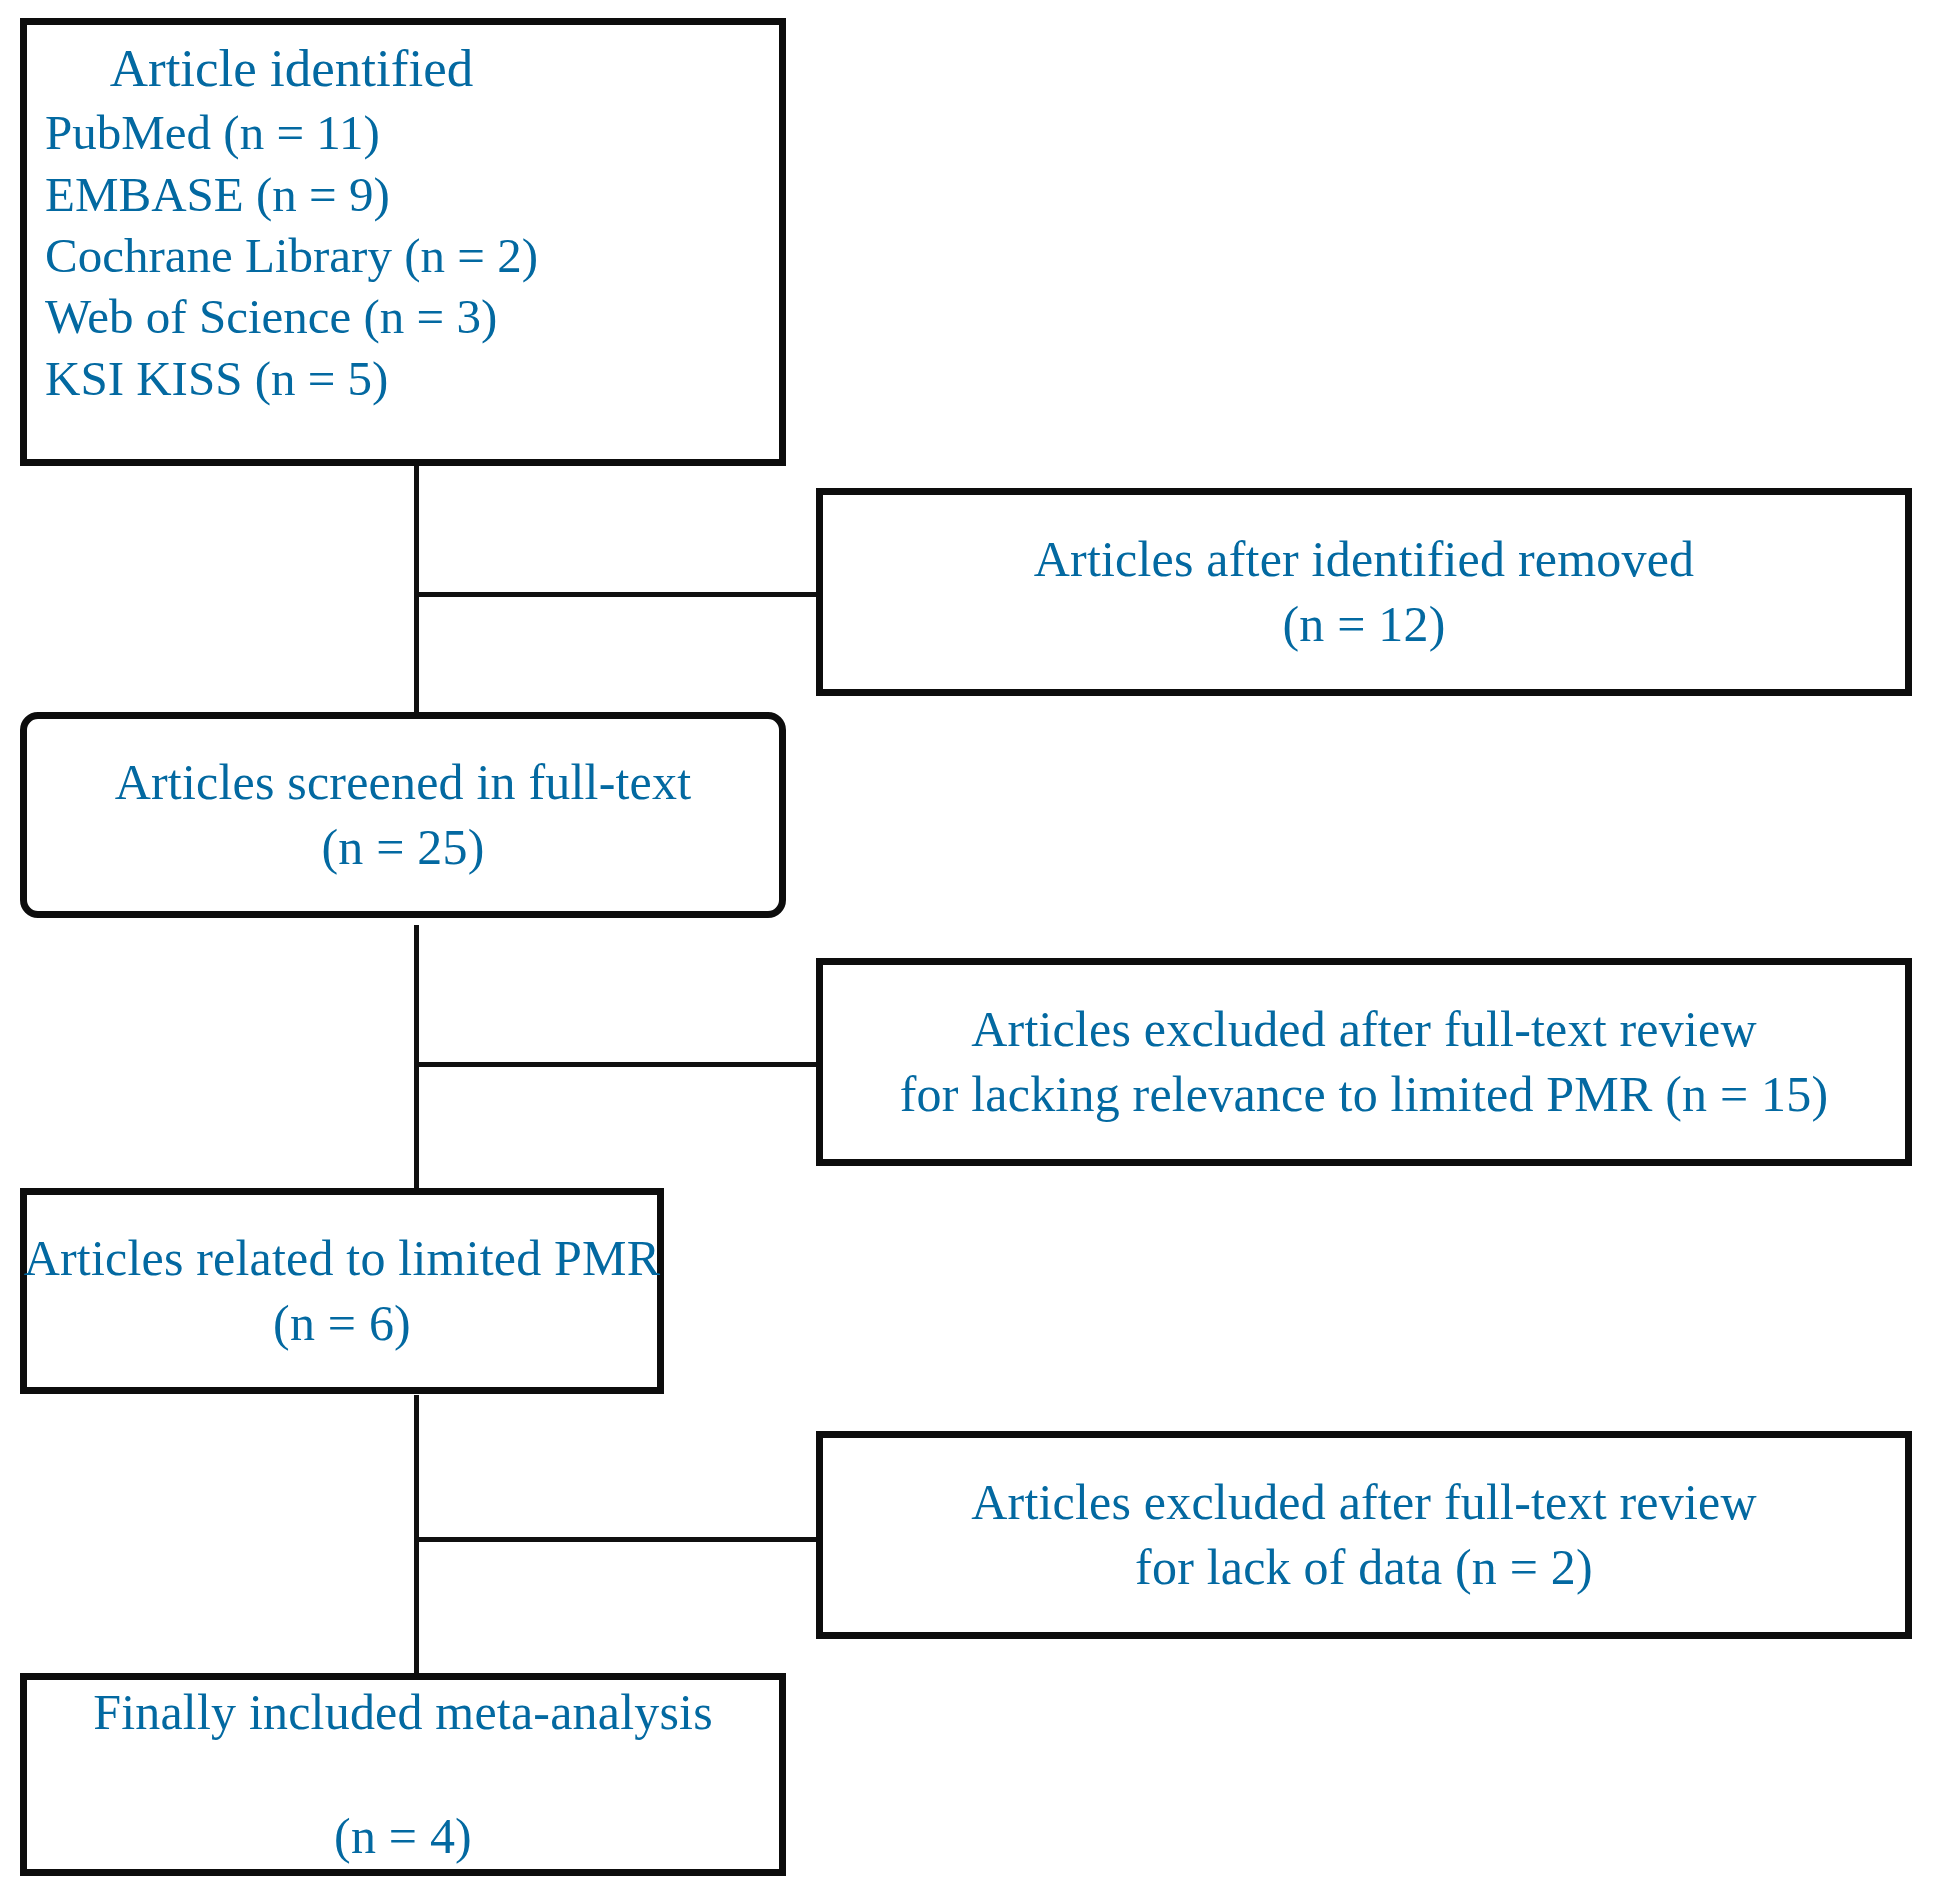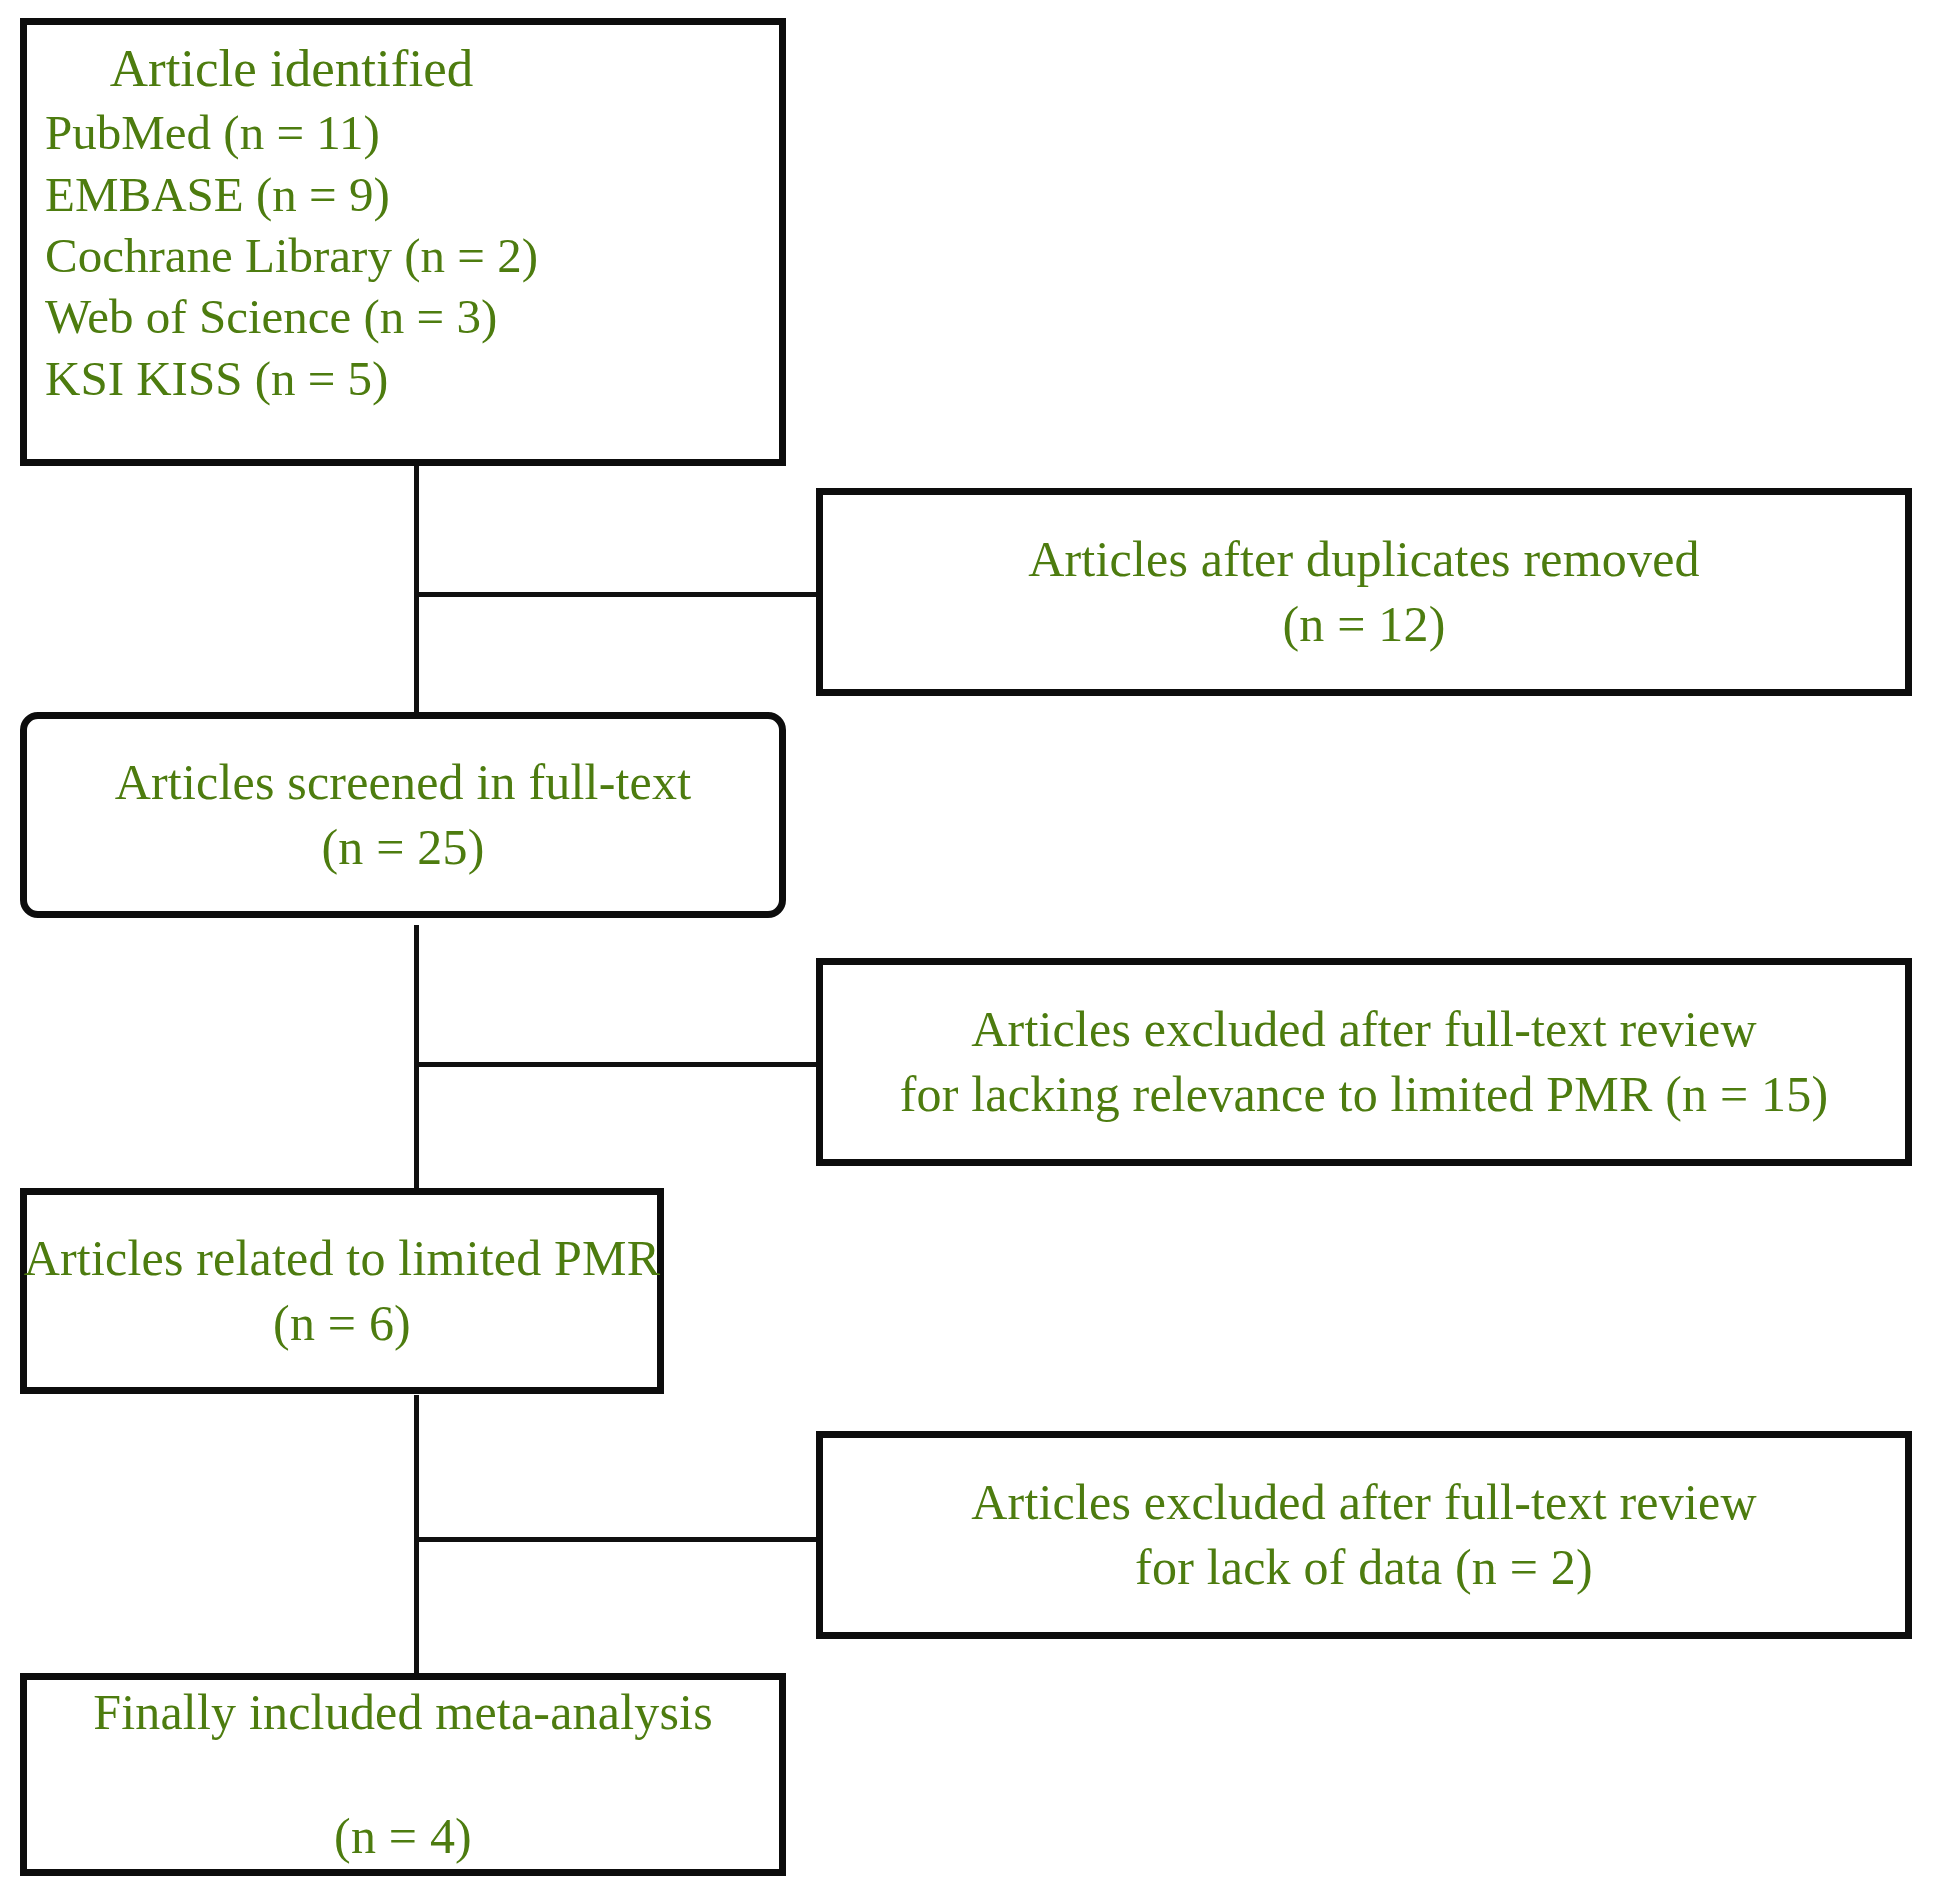--- a/index.html
+++ b/index.html
@@ -6,21 +6,21 @@
     margin: 0;
     padding: 0;
     background: #ffffff;
   }
   #canvas {
     position: relative;
     width: 1952px;
     height: 1900px;
     background: #ffffff;
     font-family: "Liberation Serif", "DejaVu Serif", serif;
-    color: #4d7c0f;
+    color: #0369a1;
     overflow: hidden;
   }
 
   
   .flow-box {
     position: absolute;
     box-sizing: border-box;
     background: #ffffff;
     border: 7.3px solid #0d0d0d;
     display: flex;
@@ -90,21 +90,21 @@
       <div class="heading">Article identified</div>
       <div class="src-line">PubMed (n = 11)</div>
       <div class="src-line">EMBASE (n = 9)</div>
       <div class="src-line">Cochrane Library (n = 2)</div>
       <div class="src-line">Web of Science (n = 3)</div>
       <div class="src-line">KSI KISS (n = 5)</div>
     </div>
   </div>
 
   <div class="flow-box" style="left:816px; top:488px; width:1096px; height:208px;">
-    <div class="box-line">Articles after duplicates removed</div>
+    <div class="box-line">Articles after identified removed</div>
     <div class="box-line">(n = 12)</div>
   </div>
 
   <div class="flow-box" style="left:20px; top:712px; width:766px; height:206px;border-radius:18px;">
     <div class="box-line">Articles screened in full-text</div>
     <div class="box-line">(n = 25)</div>
   </div>
 
   <div class="flow-box" style="left:816px; top:958px; width:1096px; height:208px;">
     <div class="box-line">Articles excluded after full-text review</div>

